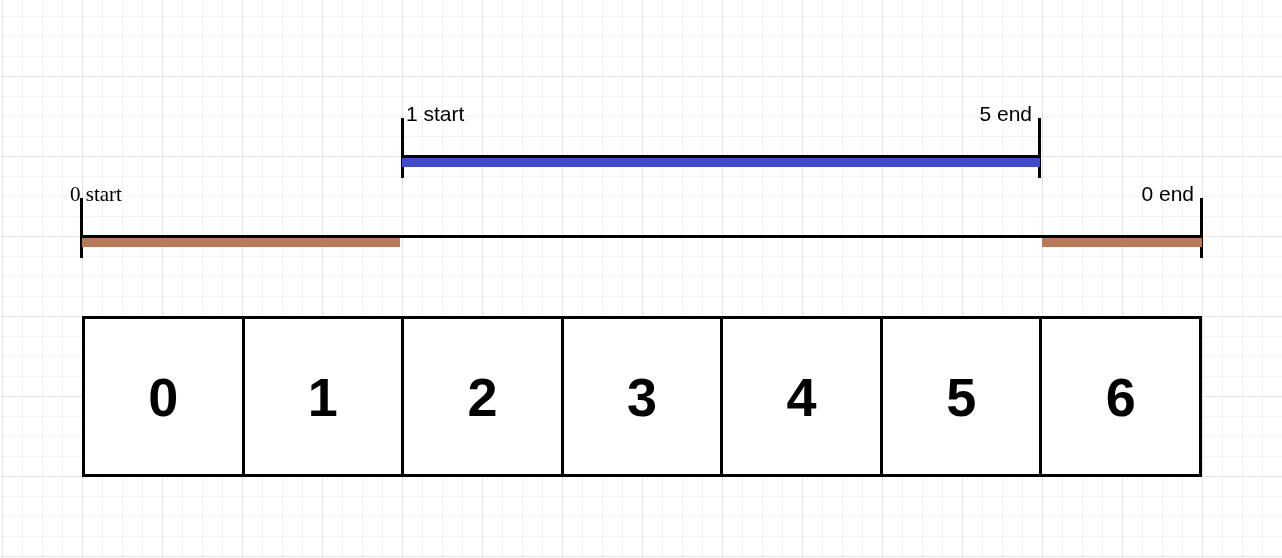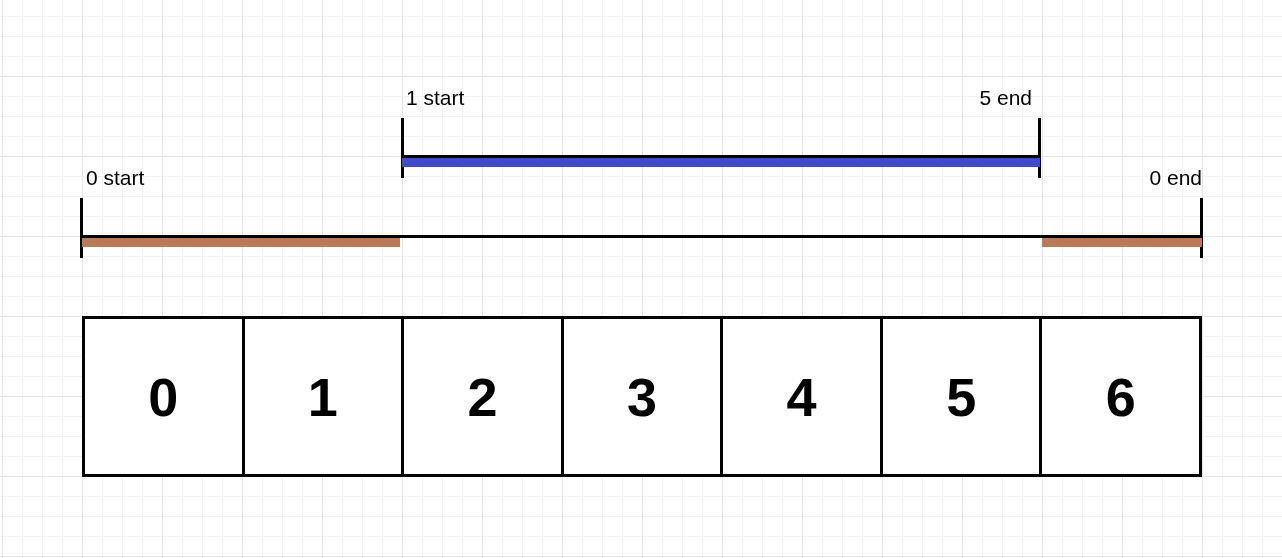--- a/index.html
+++ b/index.html
@@ -18,20 +18,21 @@
     background-position: 2px -4px, 2px -4px, 2px -4px, 2px -4px;
     font-family: "Liberation Sans", sans-serif;
     color: #000;
   }
   .ann-label {
     position: absolute;
     font-size: 21px;
     line-height: 24px;
     white-space: nowrap;
     color: #000;
+    margin-top: 16px;
   }
   .tick {
     position: absolute;
     width: 3px;
     height: 60px;
     background: #000;
   }
   .hline {
     position: absolute;
     height: 3px;
@@ -77,22 +78,22 @@
   <div>
     <span class="ann-label" style="left:406px; top:86px;">1 start</span>
     <span class="ann-label" style="right:250px; top:86px;">5 end</span>
     <div class="tick" style="left:401px; top:118px;"></div>
     <div class="tick" style="left:1038px; top:118px;"></div>
     <div class="hline" style="left:402px; top:155px; width:638px;"></div>
     <div class="bar c-blue" style="left:402px; top:158px; width:638px;"></div>
   </div>
 
   <div>
-    <span class="ann-label" style="left:86px; top:166px;">0 start</span>
-    <span class="ann-label" style="right:80px; top:166px;text-align:right;">0 end</span>
+    <span class="ann-label" style="left:70px; top:166px;font-family:Liberation Serif, serif;">0 start</span>
+    <span class="ann-label" style="right:88px; top:166px;text-align:right;">0 end</span>
     <div class="tick" style="left:80px; top:198px;"></div>
     <div class="tick" style="left:1200px; top:198px;"></div>
     <div class="hline" style="left:81px; top:235px; width:1121px;"></div>
     <div class="bar c-brown" style="left:82px; top:238px; width:318px;"></div>
     <div class="bar c-brown" style="left:1042px; top:238px; width:160px;"></div>
   </div>
 
   <div class="array">
     <div class="cell">
       <span class="cell-value">0</span>

